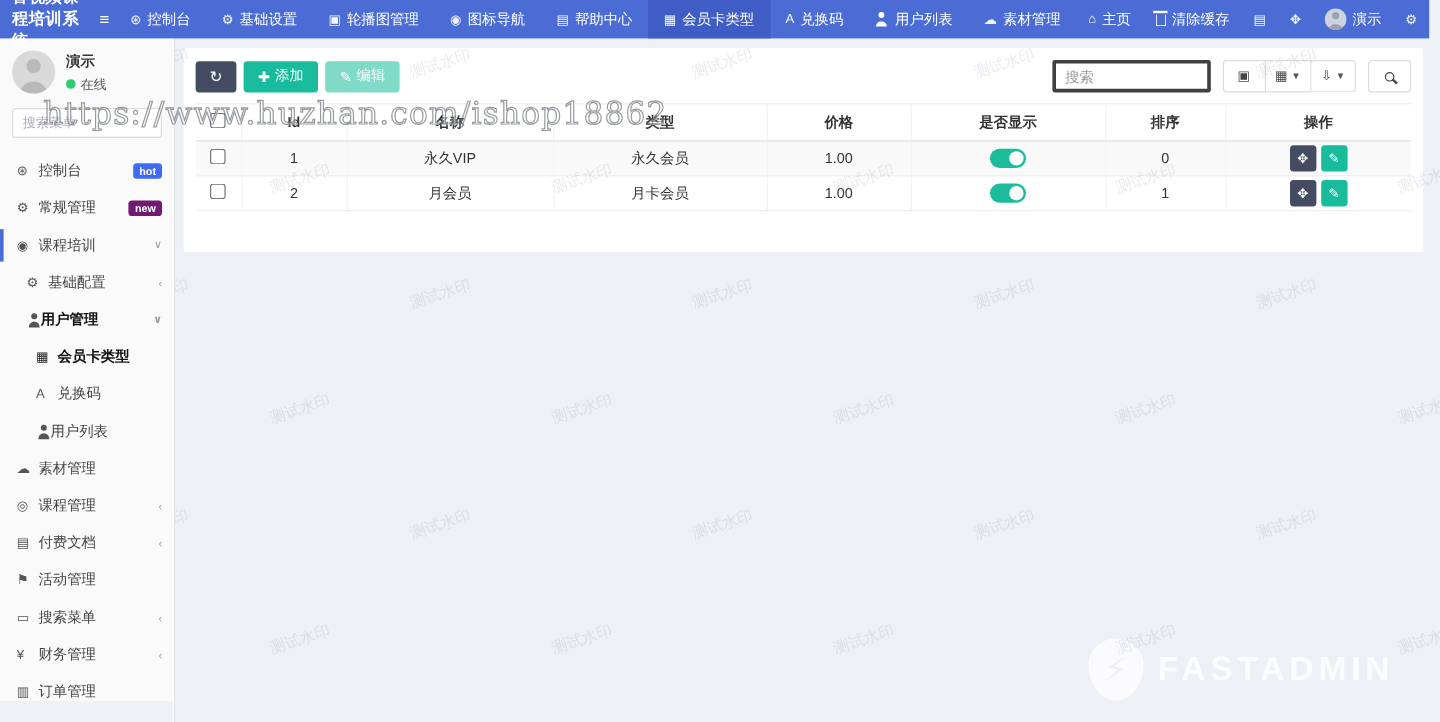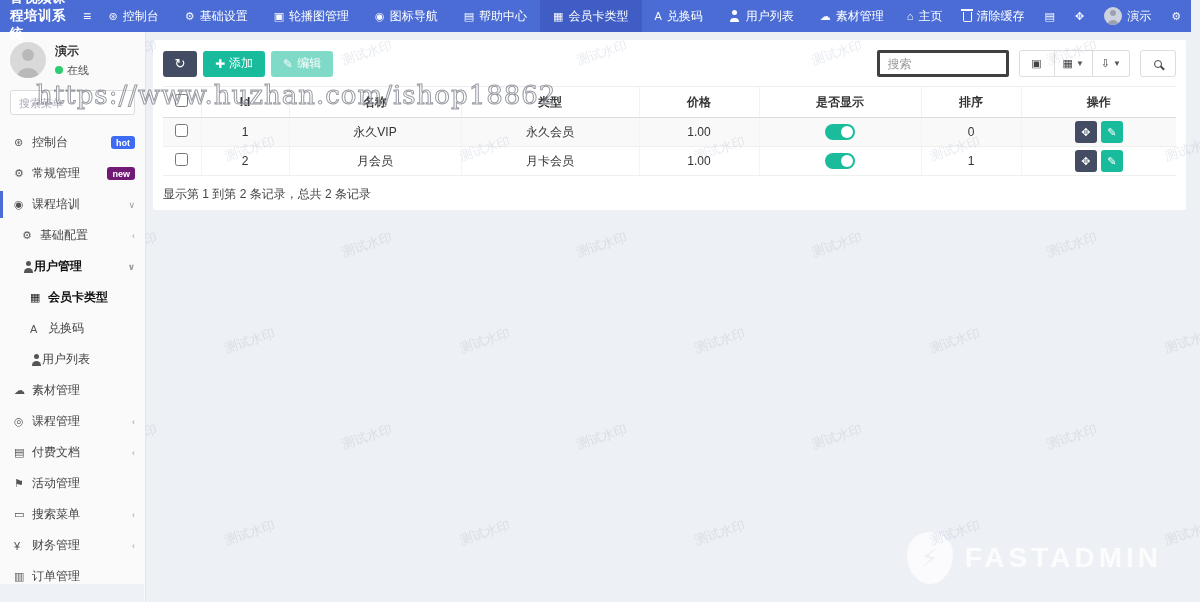--- a/index.html
+++ b/index.html
@@ -359,21 +359,20 @@
             <td>2</td>
             <td>月会员</td>
             <td>月卡会员</td>
             <td>1.00</td>
             <td><span class="toggle"></span></td>
             <td>1</td>
             <td><button class="op-btn op-move">✥</button><button class="op-btn op-edit">✎</button></td>
           </tr>
         </tbody>
     </table>
-    <div class="table-footer">显示第 1 到第 2 条记录，总共 2 条记录</div>
   </div>
 </div>
 
 <div class="wm-layer" id="wm-layer">
     <span class="wm" style="left: -40px; top: 12px;">测试水印</span>
     <span class="wm" style="left: 195px; top: 12px;">测试水印</span>
     <span class="wm" style="left: 430px; top: 12px;">测试水印</span>
     <span class="wm" style="left: 665px; top: 12px;">测试水印</span>
     <span class="wm" style="left: 900px; top: 12px;">测试水印</span>
     <span class="wm" style="left: 78px; top: 108px;">测试水印</span>

